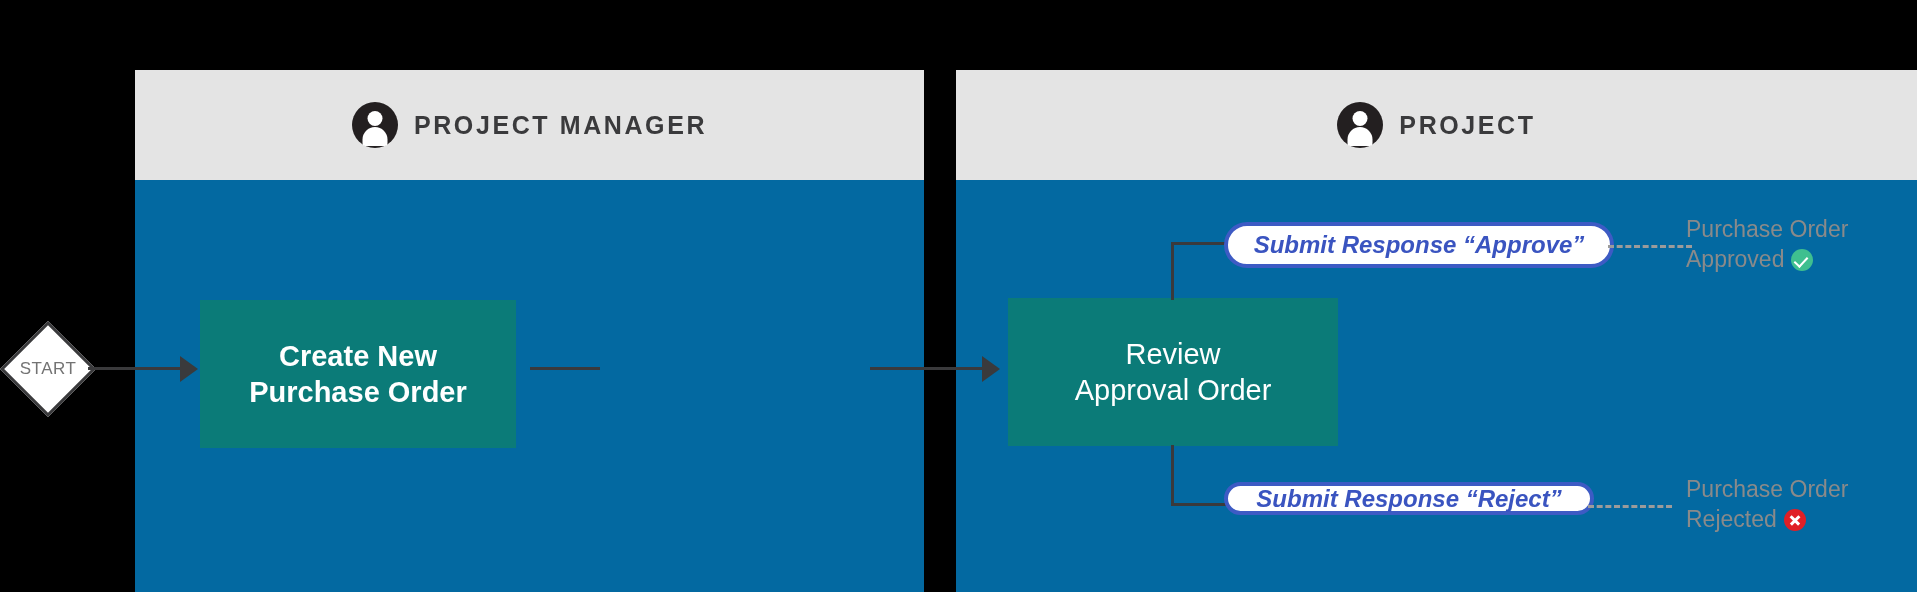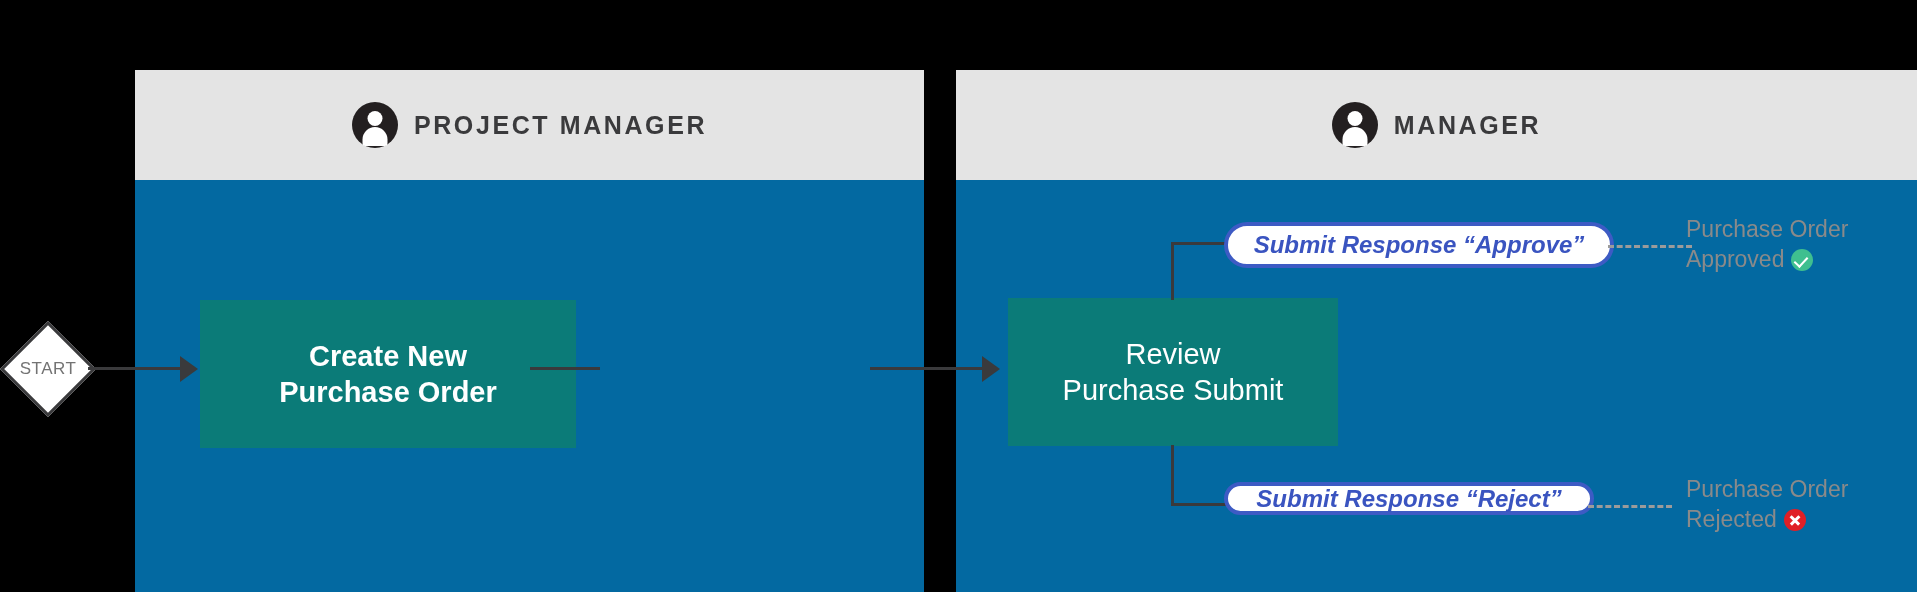--- a/index.html
+++ b/index.html
@@ -51,21 +51,21 @@
     display: flex; align-items: center; justify-content: center;
     font-size: 17px; color: #737373; letter-spacing: .5px;
   }
 
   
   .process-box {
     position: absolute; background: #0b7b78; color: #fff;
     display: flex; align-items: center; justify-content: center; text-align: center;
     font-size: 29px; font-weight: bold; line-height: 1.25; white-space: pre-line;
   }
-  #box-create { left: 200px; top: 300px; width: 376px; height: 148px; }
+  #box-create { left: 200px; top: 300px; width: 316px; height: 148px; }
   #box-review { left: 1008px; top: 298px; width: 330px; height: 148px; font-weight: normal; }
 
   
   .pill {
     position: absolute; background: #fff;
     border: 4px solid #3d5bc4; border-radius: 999px;
     display: flex; align-items: center; justify-content: center;
     color: #3a54c0; font-style: italic; font-weight: bold;
     font-size: 24px; white-space: nowrap; padding: 12px 22px;
   }
@@ -133,21 +133,21 @@
   <div class="lane" id="lane-pm">
     <div class="lane-header">
       <span class="avatar"></span>
       <span class="lane-title">PROJECT MANAGER</span>
     </div>
   </div>
 
   <div class="lane" id="lane-rv">
     <div class="lane-header">
       <span class="avatar"></span>
-      <span class="lane-title">MANAGER</span>
+      <span class="lane-title">PROJECT</span>
     </div>
   </div>
 
   <div id="start-node">
     <div class="diamond"></div>
     <div class="start-label">START</div>
   </div>
 
   <div class="hline" id="conn-start"></div>
   <div class="arrow" id="arrow-to-create"></div>
@@ -155,21 +155,21 @@
   <div class="process-box" id="box-create">Create New
 Purchase Order</div>
 
   <div class="hline" id="conn-create-out"></div>
 
 
   <div class="hline" id="conn-pill-out"></div>
   <div class="arrow" id="arrow-to-review"></div>
 
   <div class="process-box" id="box-review">Review
-Purchase Submit</div>
+Approval Order</div>
 
   <div class="vline" id="branch-up-v"></div>
   <div class="hline" id="branch-up-h"></div>
 
   <div class="pill" id="pill-approve">Submit Response “Approve”</div>
 
   <div class="dashed" id="dash-approve"></div>
 
   <div class="status-label" id="status-approved"><span>Purchase Order
 Approved</span><span class="status-badge badge-ok"></span></div>

